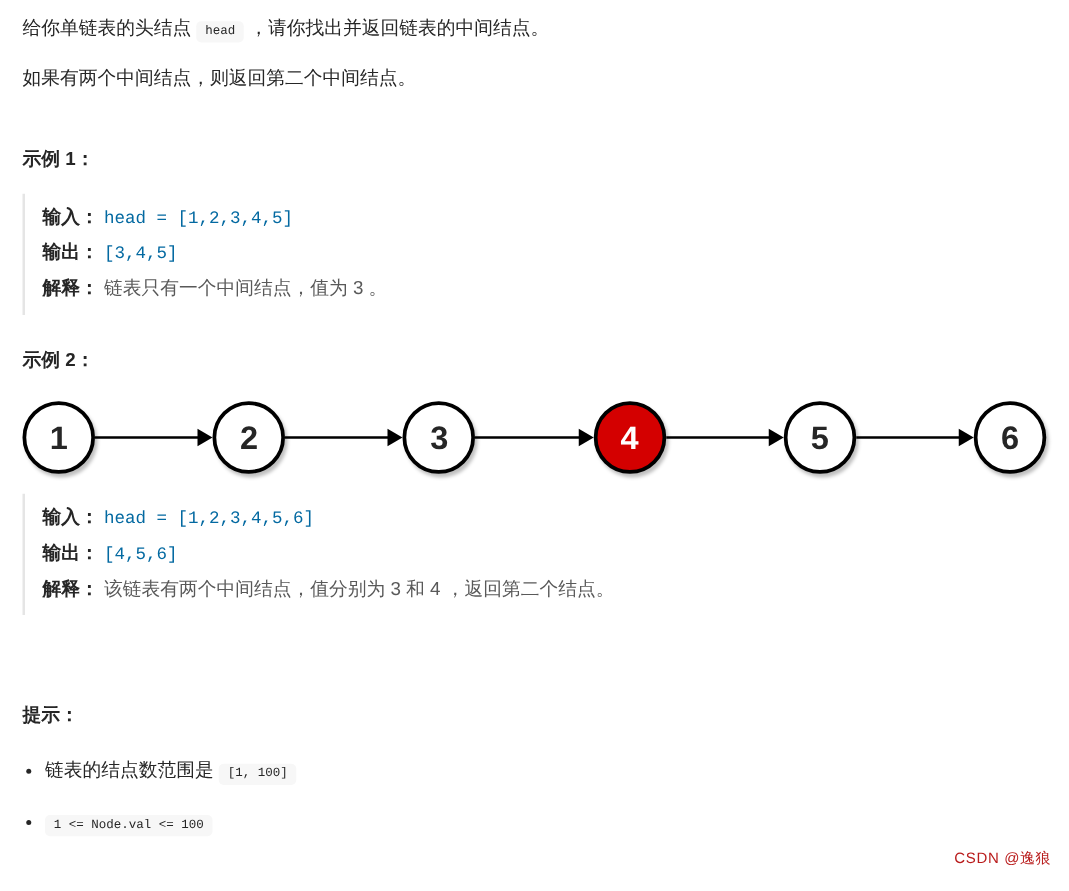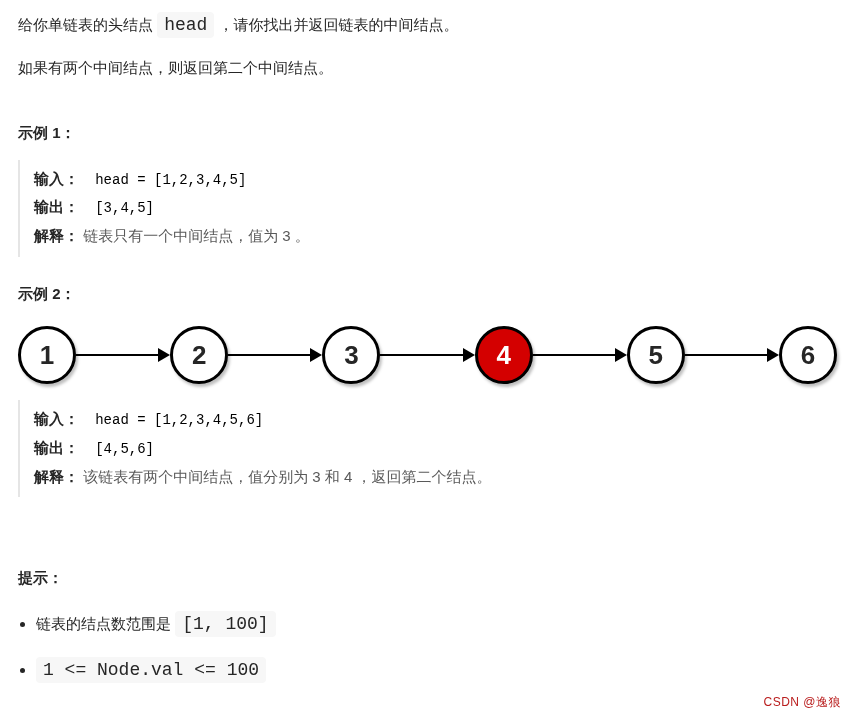--- a/index.html
+++ b/index.html
@@ -19,21 +19,21 @@
     }
     .para {
       margin-bottom: 14px;
     }
     .code-inline {
       font-family: "SFMono-Regular", Consolas, "Liberation Mono", Menlo, monospace;
       background: #f7f7f7;
       border: 1px solid transparent;
       border-radius: 4px;
       padding: 2px 6px;
-      font-size: 18px;
+      font-size: 10px;
       color: #262626;
     }
     .section-title {
       font-weight: 700;
       margin-top: 40px;
       margin-bottom: 14px;
     }
     .section-title.small-gap {
       margin-top: 24px;
     }
@@ -45,23 +45,22 @@
     .example-line {
       margin-bottom: 2px;
       font-size: 15px;
     }
     .example-label {
       font-weight: 700;
       color: #262626;
     }
     .example-value {
       font-family: "SFMono-Regular", Consolas, "Liberation Mono", Menlo, monospace;
-      color: #000000;
+      color: #0369a1;
       font-size: 14px;
-      margin-left: 12px;
     }
     .example-text {
       color: #595959;
       margin-top: 32px;
     }
     .diagram {
       display: flex;
       align-items: center;
       margin: 20px 0 16px 0;
       gap: 0;

